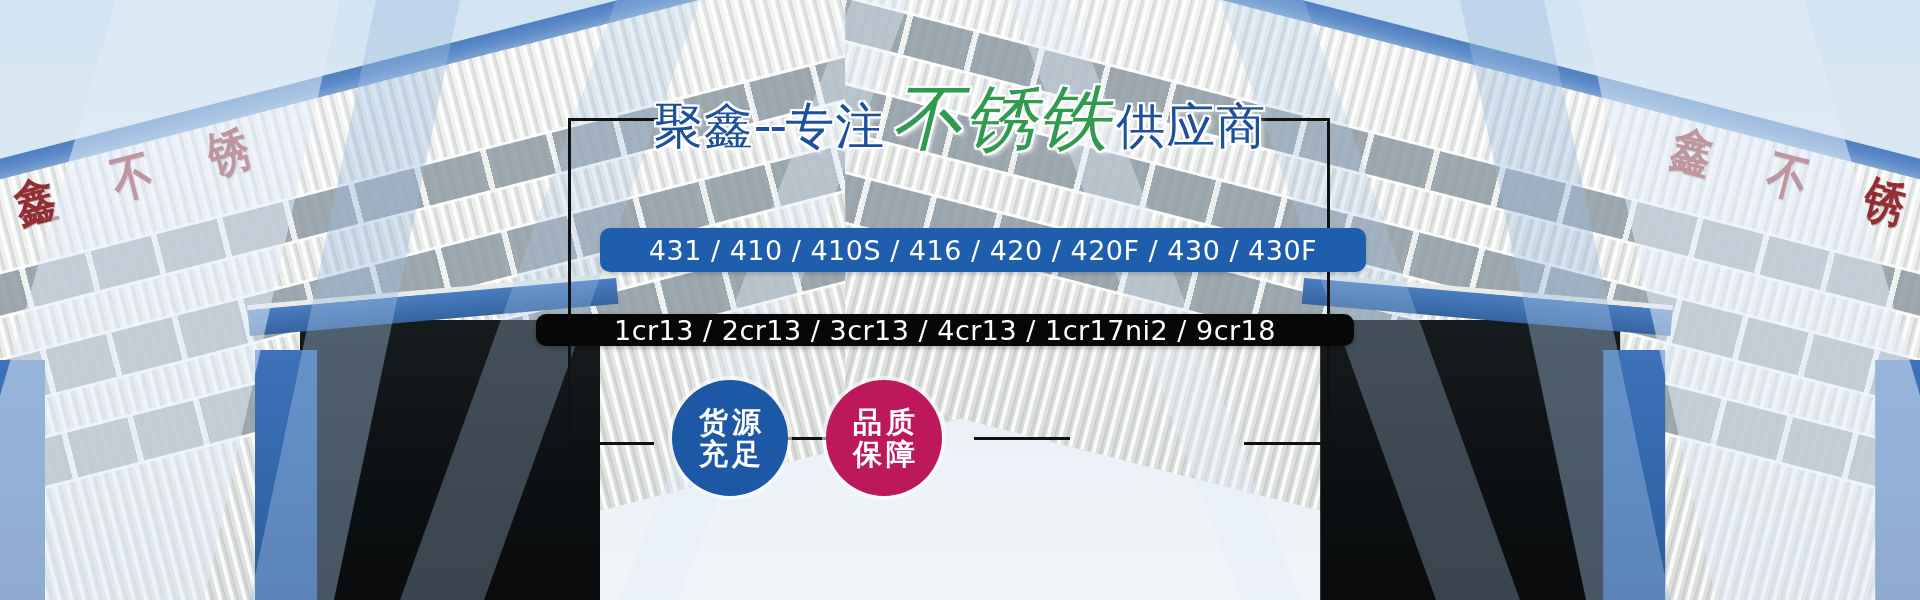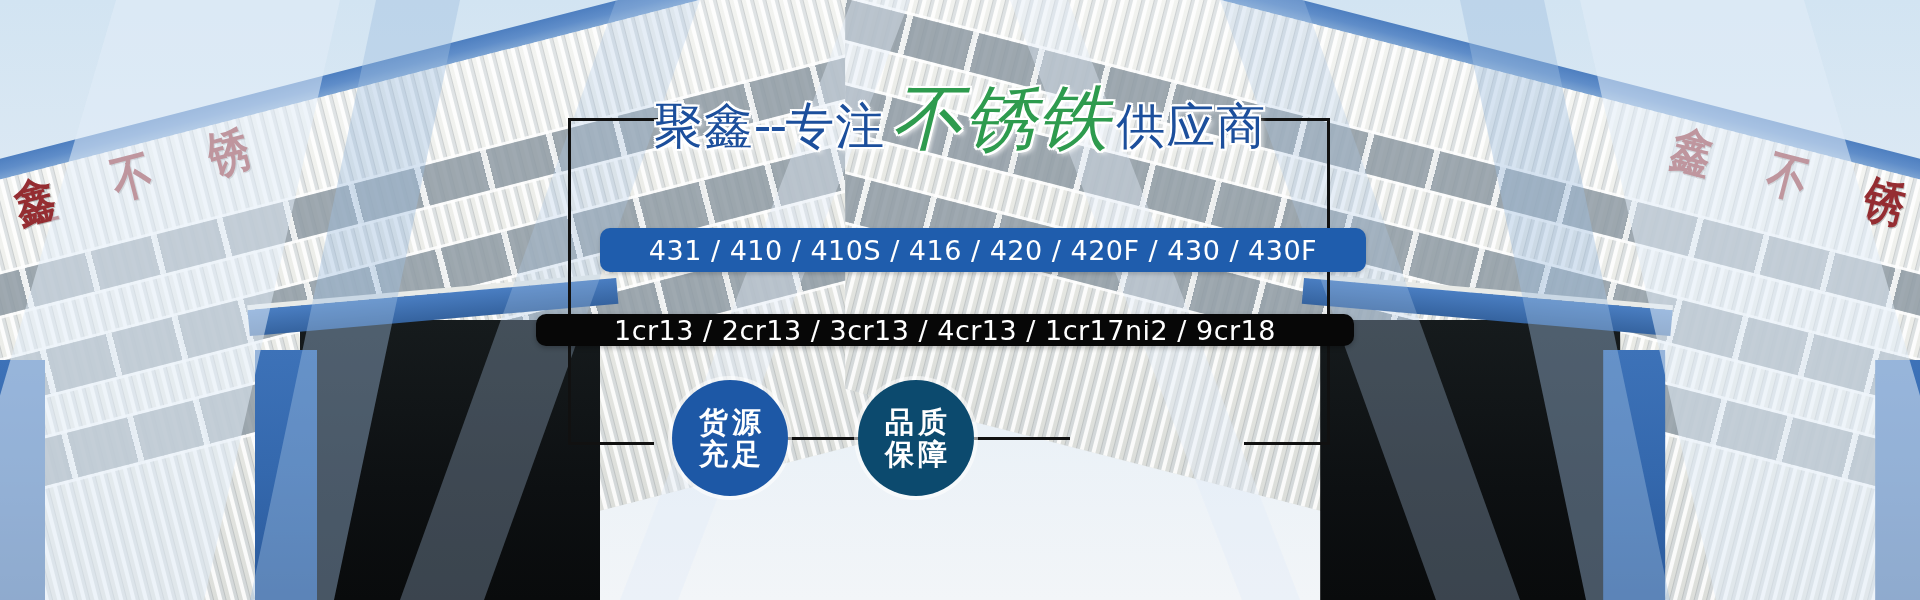--- a/index.html
+++ b/index.html
@@ -183,21 +183,21 @@
     color:#fff;
     font-size:29px;
     line-height:1.12;
     font-weight:700;
     font-family:"DejaVu Sans","Liberation Sans",sans-serif;
     letter-spacing:4px;
     text-indent:4px;
     box-shadow:0 0 0 4px rgba(255,255,255,.55);
   }
   .circle.c1{left:672px;background:#1d58a6;}
-  .circle.c2{left:858px;background:#0c4a6e;text-align:right;}
+  .circle.c2{left:826px;background:#be185d;text-align:right;}
   .circle.c3{left:1068px;background:#1d58a6;}
   .circle .ln{display:block;}
 
   .connector{
     position:absolute;top:437px;height:3px;background:#111;
   }
 </style>
 </head>
 <body>
 

